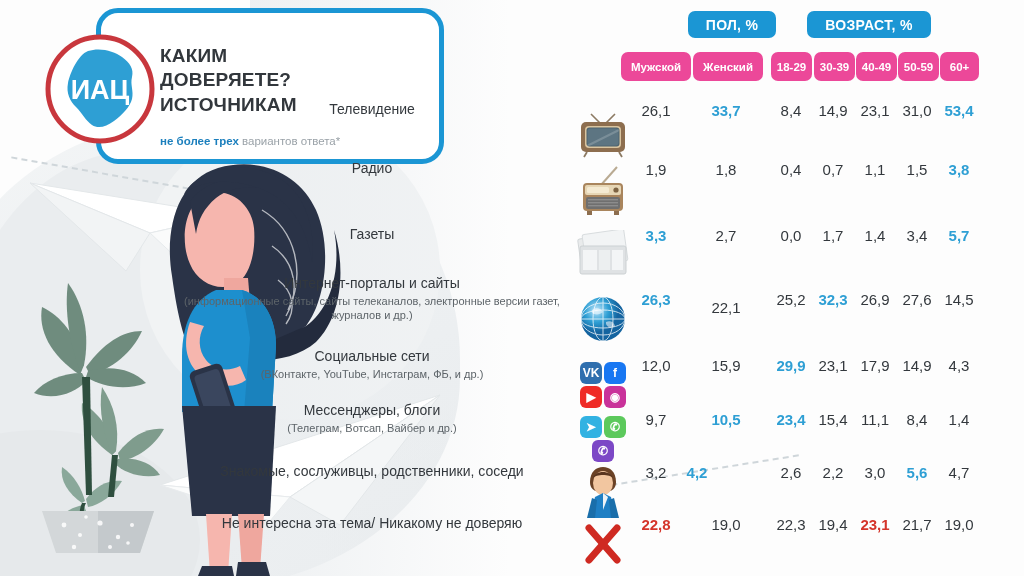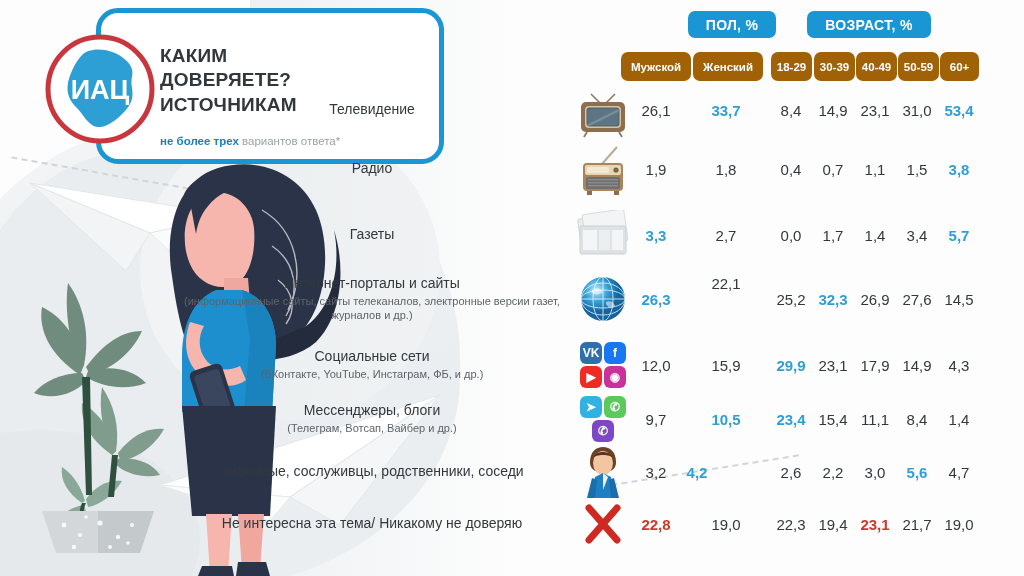--- a/index.html
+++ b/index.html
@@ -59,40 +59,40 @@
 
   .cap{
     position:absolute;background:#1b96d4;color:#fff;border-radius:7px;
     font-size:14px;font-weight:bold;display:flex;align-items:center;justify-content:center;
     height:27px;letter-spacing:.3px;
   }
   .cap.gender{left:649px;top:11px;width:88px;margin-left:39px;}
   .cap.age{left:807px;top:11px;width:124px;}
 
   .pill{
-    position:absolute;background:#a16207;color:#fff;border-radius:7px;
+    position:absolute;background:#ec4899;color:#fff;border-radius:7px;
     font-size:11.5px;font-weight:bold;display:flex;align-items:center;justify-content:center;
     height:29px;top:52px;
   }
   .pill.p0{left:621px;width:70px;}
   .pill.p1{left:693px;width:70px;}
   .pill.p2{left:771px;width:41px;}
   .pill.p3{left:814px;width:41px;}
   .pill.p4{left:856px;width:41px;}
   .pill.p5{left:898px;width:41px;}
   .pill.p6{left:940px;width:39px;}
 
   .rlabel{
     position:absolute;right:462px;text-align:center;width:380px;
     color:#33383d;
   }
   .rlabel .main{font-size:14px;line-height:1.22;}
   .rlabel .sub{font-size:11px;line-height:1.3;color:#5d6469;margin-top:2px;}
 
-  .ricon{position:absolute;left:572px;width:62px;display:flex;align-items:flex-start;justify-content:center;}
+  .ricon{position:absolute;left:572px;width:62px;display:flex;align-items:flex-start;justify-content:center;margin-top:20px;}
 
   .num{
     position:absolute;text-align:center;font-size:15px;color:#33383d;
     transform:translate(-50%,-50%);white-space:nowrap;
   }
   .num.hl{color:#2e9fd4;font-weight:bold;}
   .num.hlred{color:#d4342a;font-weight:bold;}
 
   .footnote{
     position:absolute;left:0;top:551px;width:1014px;text-align:right;
@@ -342,21 +342,21 @@
               <line x1="3" y1="25" x2="47" y2="25"></line>
         <line x1="25" y1="3" x2="25" y2="47"></line>
       </g>
       <g fill="#ffffff" opacity=".55">
         <path d="M14 16 C18 13 23 14 25 18 C22 21 17 21 14 19 Z"></path>
         <path d="M28 28 C32 26 36 28 37 32 C33 35 29 33 28 30 Z"></path>
       </g>
     </svg>
         </div>
         <div class="num hl" style="left:656px;top:299px">26,3</div>
-        <div class="num" style="left:726px;top:283px">22,1</div>
+        <div class="num" style="left:726px;top:307px">22,1</div>
         <div class="num" style="left:791px;top:299px">25,2</div>
         <div class="num hl" style="left:833px;top:299px">32,3</div>
         <div class="num" style="left:875px;top:299px">26,9</div>
         <div class="num" style="left:917px;top:299px">27,6</div>
         <div class="num" style="left:959px;top:299px">14,5</div>
         <div class="rlabel" style="top:365px;transform:translateY(-50%)">
              <div class="main">Социальные сети</div>
           <div class="sub">(ВКонтакте, YouTube, Инстаграм, ФБ, и др.)</div>
         </div>
         <div class="ricon" style="top:365px;transform:translateY(-50%)">

